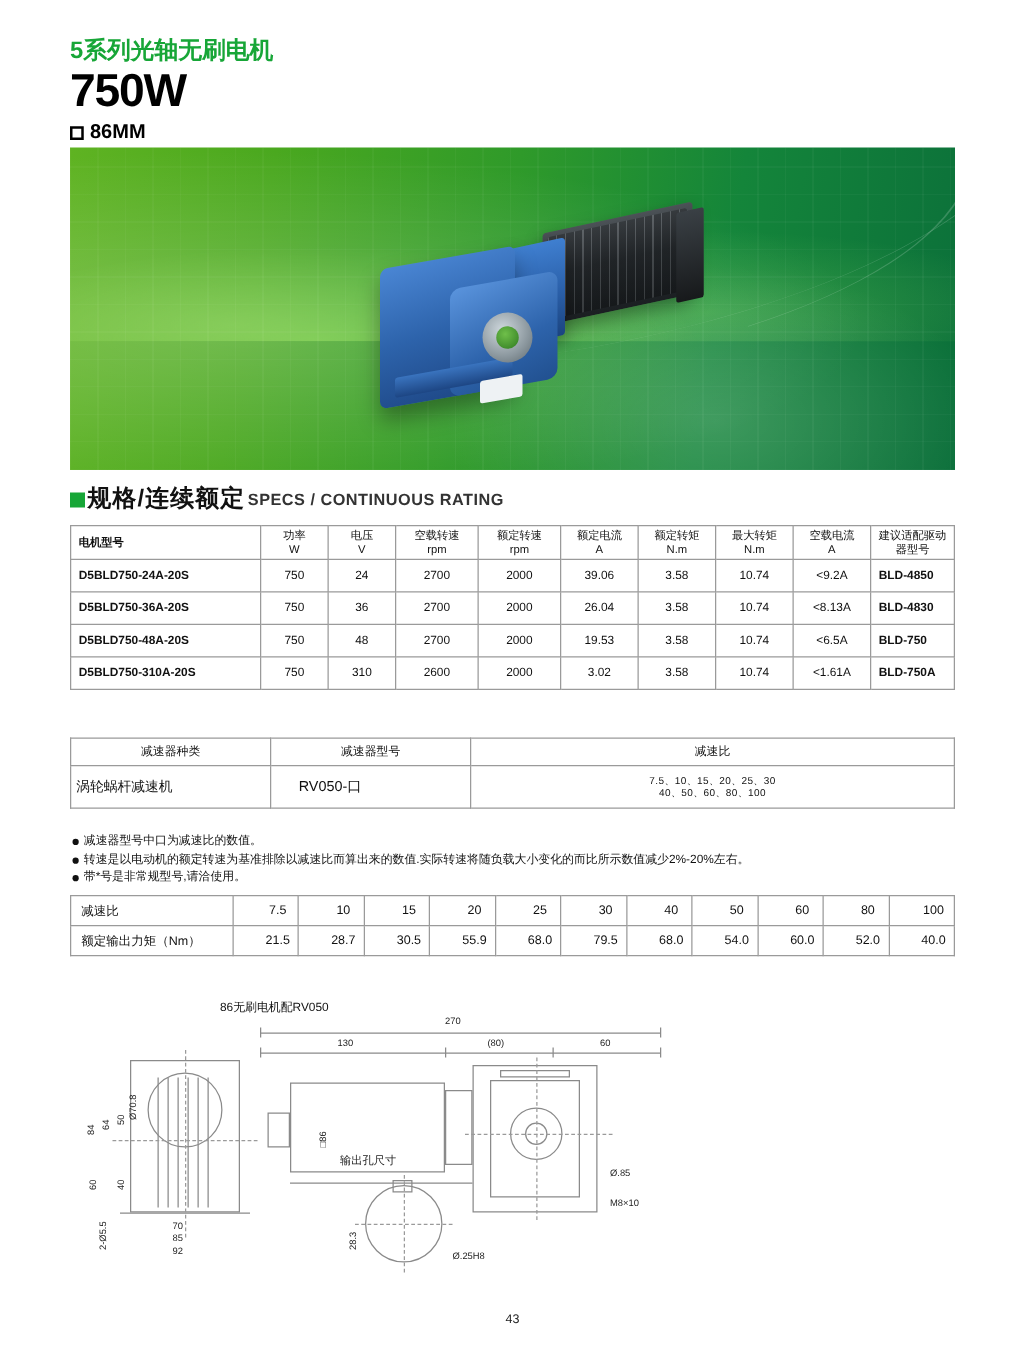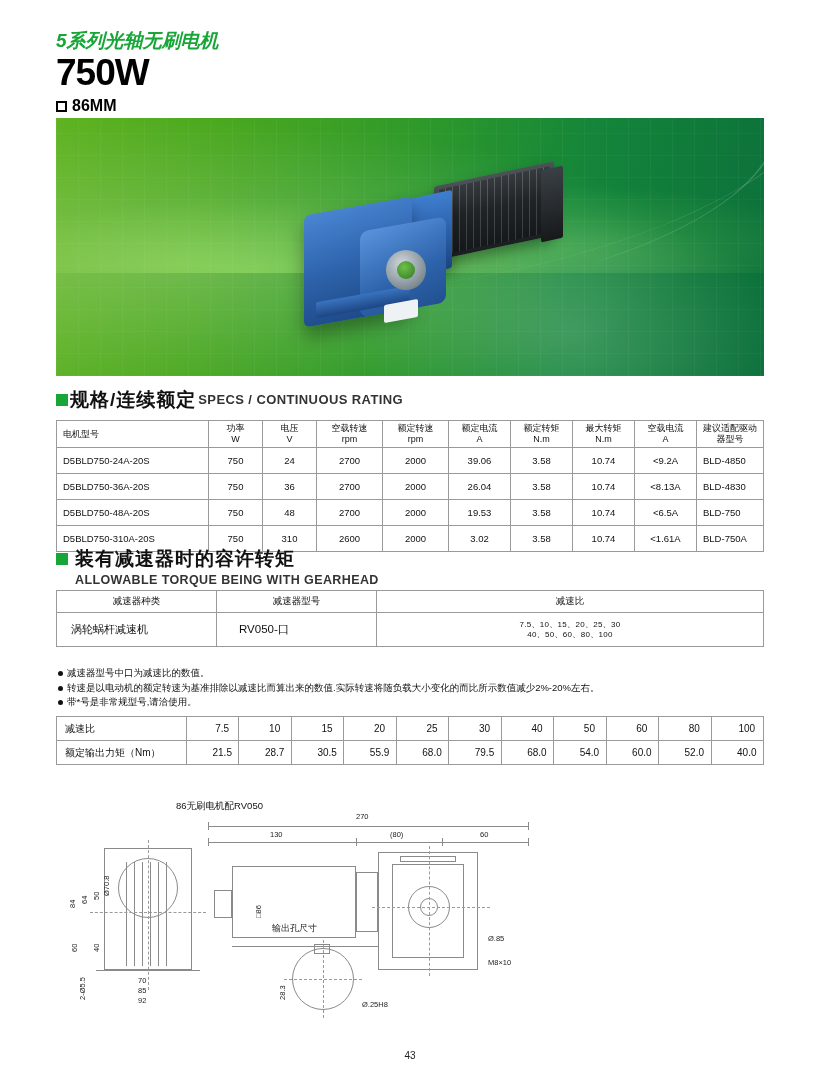--- a/index.html
+++ b/index.html
@@ -25,21 +25,20 @@
     left: 56px;
     top: 30px;
     width: 700px;
   }
   .hdr-line1 {
     color: #17a637;
     font-size: 19px;
     font-weight: bold;
     letter-spacing: 0px;
     line-height: 22px;
-    font-style: italic;
   }
   .hdr-line2 {
     font-size: 37px;
     font-weight: bold;
     color: #000;
     line-height: 38px;
     margin-top: 2px;
     letter-spacing: -1px;
   }
   .hdr-line3 {
@@ -249,31 +248,31 @@
     top: 420px;
     width: 708px;
   }
   #spec-table th {
     height: 26px;
     font-size: 9px;
     line-height: 11px;
     background: #fff;
   }
   #spec-table td { height: 26px; }
-  #spec-table td.left, #spec-table th.left { text-align: left; padding-left: 6px; }
+  #spec-table td.left, #spec-table th.left { text-align: left; padding-left: 6px; font-weight: bold; }
 
   #gear-table {
     position: absolute;
     left: 56px;
     top: 590px;
     width: 708px;
   }
   #gear-table th { height: 22px; font-size: 9.5px; }
   #gear-table td { height: 34px; }
-  #gear-table td.name { text-align: left; padding-left: 14px; font-size: 11px; }
+  #gear-table td.name { text-align: left; padding-left: 4px; font-size: 11px; }
   #gear-table td.model { text-align: left; padding-left: 22px; font-size: 11.5px; }
   #gear-table td.ratios { font-size: 8px; line-height: 10px; letter-spacing: .3px; }
 
   .notes {
     position: absolute;
     left: 58px;
     top: 666px;
     width: 700px;
     font-size: 9.5px;
     line-height: 14.5px;
@@ -478,27 +477,20 @@
         <td>2000</td>
         <td>3.02</td>
         <td>3.58</td>
         <td>10.74</td>
         <td>&lt;1.61A</td>
         <td class="left">BLD-750A</td>
       </tr>
     </tbody>
   </table>
 
-  <div class="sec" id="sec2">
-    <div class="row1">
-      <span class="mark"></span>
-      <span class="cn">装有减速器时的容许转矩</span>
-    </div>
-    <span class="en">ALLOWABLE TORQUE BEING WITH GEARHEAD</span>
-  </div>
 
   <table id="gear-table">
     <thead>
       <tr>
         <th style="width:160px">减速器种类</th>
         <th style="width:160px">减速器型号</th>
         <th>减速比</th>
       </tr>
     </thead>
     <tbody>

